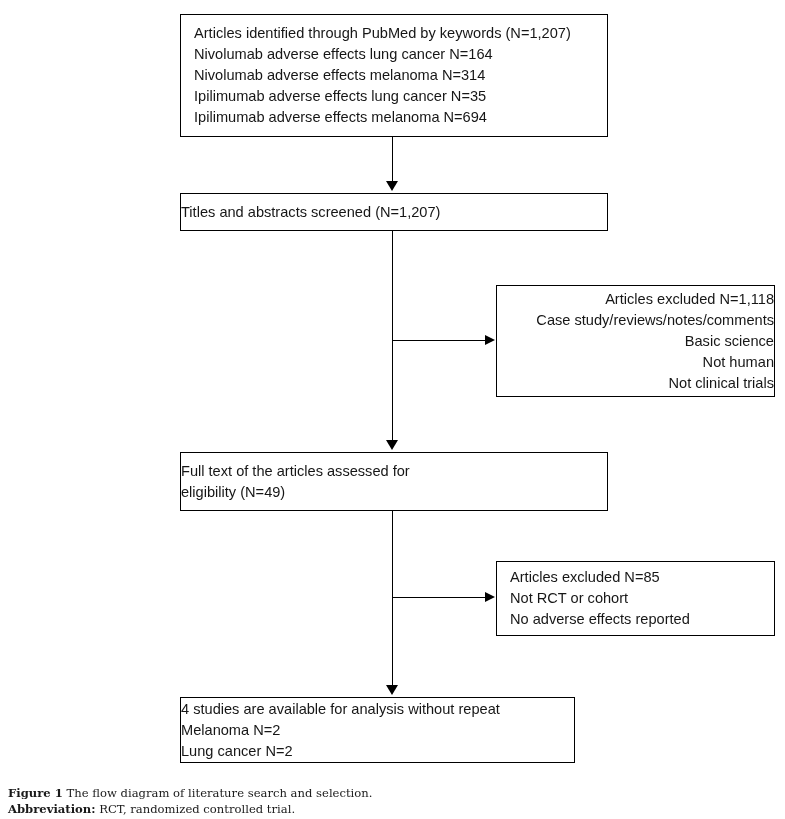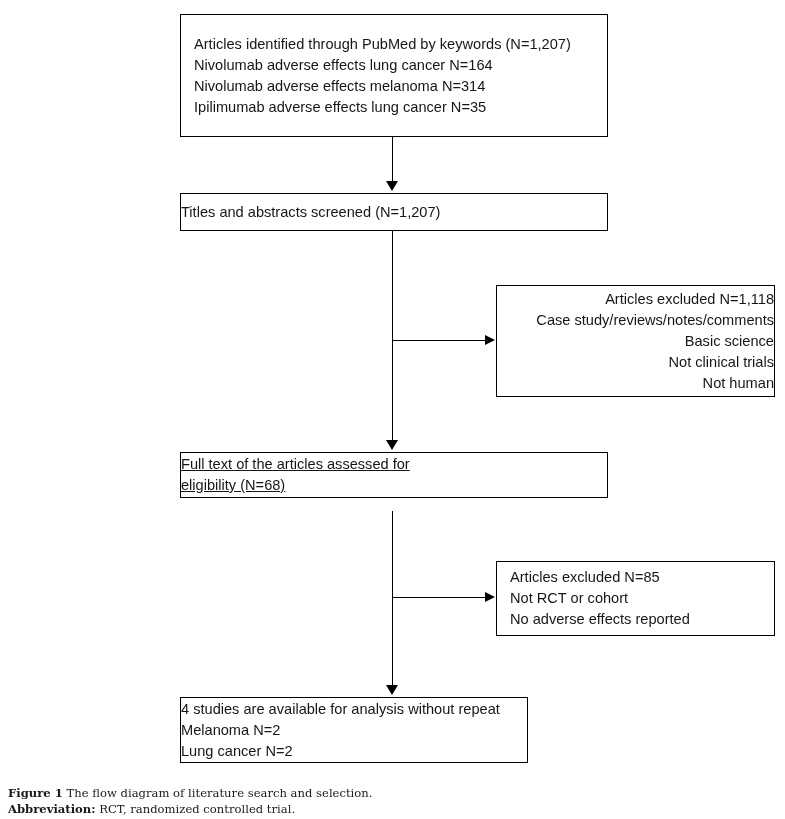--- a/index.html
+++ b/index.html
@@ -37,23 +37,23 @@
     justify-content: center;
   }
   .box .line { white-space: nowrap; }
   .box.left-align { text-align: left; padding-left: 13px; }
   .box.center-align { }
 
   
   #box-identified { left: 180px;  top: 14px;  width: 428px; height: 123px; }
   #box-screened   { left: 180px;  top: 193px; width: 428px; height: 38px; }
   #box-excluded-1 { left: 496px;  top: 285px; width: 279px; height: 112px; align-items: flex-end; }
-  #box-fulltext   { left: 180px;  top: 452px; width: 428px; height: 46px; text-decoration: underline; }
+  #box-fulltext   { left: 180px;  top: 452px; width: 428px; height: 59px; }
   #box-excluded-2 { left: 496px;  top: 561px; width: 279px; height: 75px; }
-  #box-final      { left: 180px;  top: 697px; width: 348px; height: 66px; }
+  #box-final      { left: 180px;  top: 697px; width: 395px; height: 66px; }
 
   
   .vline {
     position: absolute;
     width: 0;
     border-left: 1.6px solid #000;
   }
   .hline {
     position: absolute;
     height: 0;
@@ -110,45 +110,46 @@
 </head>
 <body>
 
 <div id="diagram">
 
   <div class="box left-align" id="box-identified">
     <div class="line">Articles identified through PubMed by keywords (N=1,207)</div>
     <div class="line">Nivolumab adverse effects lung cancer N=164</div>
     <div class="line">Nivolumab adverse effects melanoma N=314</div>
     <div class="line">Ipilimumab adverse effects lung cancer N=35</div>
+    <div class="line">Ipilimumab adverse effects melanoma N=694</div>
   </div>
 
   <div class="vline" id="conn1-line"></div>
   <div class="arrow-down" id="conn1-arrow"></div>
 
   <div class="box center-align" id="box-screened">
     <div class="line">Titles and abstracts screened (N=1,207)</div>
   </div>
 
   <div class="vline" id="conn2-line"></div>
   <div class="arrow-down" id="conn2-arrow"></div>
   <div class="hline" id="branch1-line"></div>
   <div class="arrow-right" id="branch1-arrow"></div>
 
   <div class="box left-align" id="box-excluded-1">
     <div class="line">Articles excluded N=1,118</div>
     <div class="line">Case study/reviews/notes/comments</div>
     <div class="line">Basic science</div>
+    <div class="line">Not human</div>
     <div class="line">Not clinical trials</div>
-    <div class="line">Not human</div>
   </div>
 
   <div class="box center-align" id="box-fulltext">
     <div class="line">Full text of the articles assessed for</div>
-    <div class="line">eligibility (N=68)</div>
+    <div class="line">eligibility (N=49)</div>
   </div>
 
   <div class="vline" id="conn3-line"></div>
   <div class="arrow-down" id="conn3-arrow"></div>
   <div class="hline" id="branch2-line"></div>
   <div class="arrow-right" id="branch2-arrow"></div>
 
   <div class="box left-align" id="box-excluded-2">
     <div class="line">Articles excluded N=85</div>
     <div class="line">Not RCT or cohort</div>

